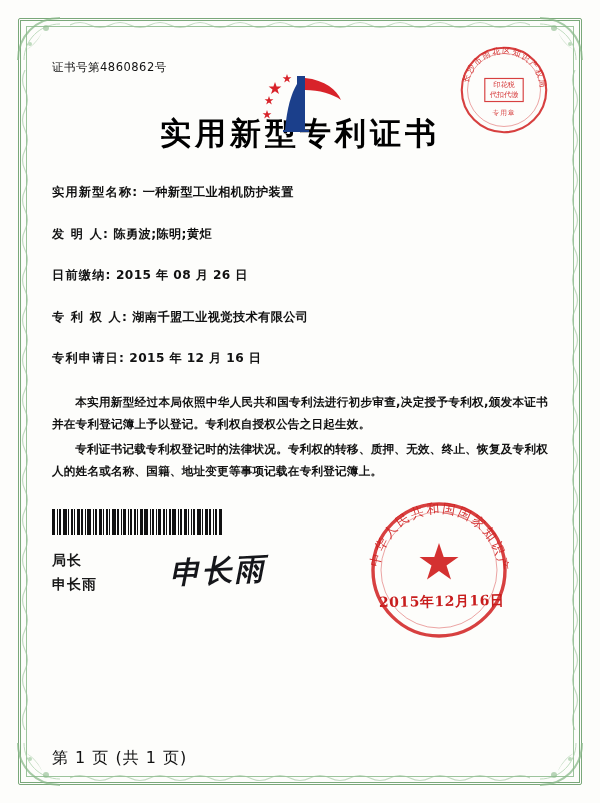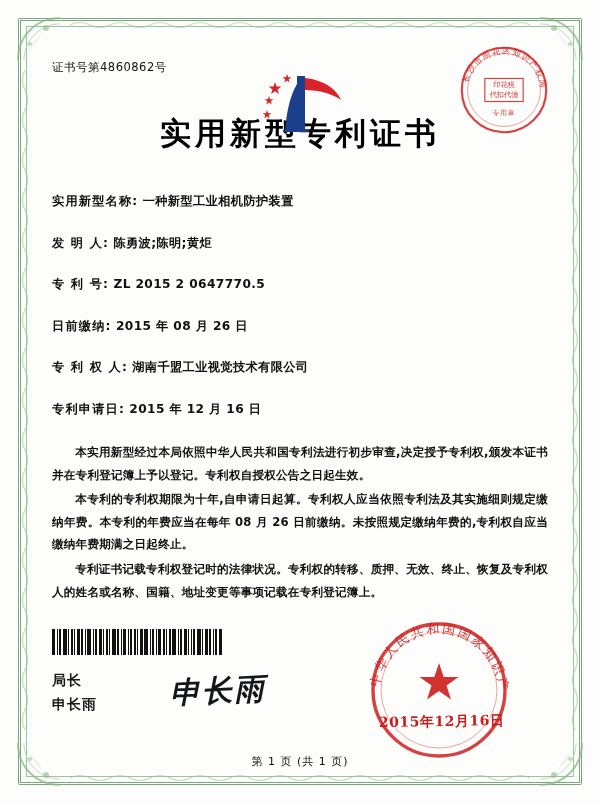--- a/index.html
+++ b/index.html
@@ -100,21 +100,21 @@
     text-align: center;
     font-family: "DejaVu Serif", serif;
     font-weight: bold;
     font-size: 31px;
     letter-spacing: 4px;
     margin-top: 38px;
     color: #000;
   }
 
   .fields {
-    margin-top: 37px;
+    margin-top: 28px;
   }
   .field {
     font-size: 12.2px;
     line-height: 1.6;
     margin-bottom: 22px;
     color: #111;
     letter-spacing: 0.4px;
   }
   .field .lbl {
     font-weight: bold;
@@ -194,22 +194,21 @@
     letter-spacing: 0.5px;
     font-weight: bold;
     transform: rotate(-1deg);
   }
 
   .page-footer {
     position: absolute;
     left: 0;
     right: 0;
     bottom: -6px;
-    text-align: center;
-    font-size: 11px;
+    font-size: 16px;
     letter-spacing: 1px;
     color: #111;
   }
 </style>
 </head>
 <body>
 
 <div class="page">
 
   <div class="border-outer"></div>
@@ -300,42 +299,37 @@
     <div class="title">实用新型专利证书</div>
 
     <div class="fields">
       <div class="field">
         <span class="lbl">实用新型名称:</span>
         <span class="val">一种新型工业相机防护装置</span>
       </div>
       <div class="field">
         <span class="lbl">发 明 人:</span>
         <span class="val">陈勇波;陈明;黄炬</span>
-      </div>
-      <div class="field">
-        <span class="lbl">专 利 号:</span>
-        <span class="val">ZL 2015 2 0647770.5</span>
       </div>
       <div class="field">
         <span class="lbl">日前缴纳:</span>
         <span class="val">2015 年 08 月 26 日</span>
       </div>
       <div class="field">
         <span class="lbl">专 利 权 人:</span>
         <span class="val">湖南千盟工业视觉技术有限公司</span>
       </div>
       <div class="field">
         <span class="lbl">专利申请日:</span>
         <span class="val">2015 年 12 月 16 日</span>
       </div>
     </div>
 
     <div class="body-text">
       <p>本实用新型经过本局依照中华人民共和国专利法进行初步审查,决定授予专利权,颁发本证书并在专利登记簿上予以登记。专利权自授权公告之日起生效。</p>
-      <p>本专利的专利权期限为十年,自申请日起算。专利权人应当依照专利法及其实施细则规定缴纳年费。本专利的年费应当在每年 08 月 26 日前缴纳。未按照规定缴纳年费的,专利权自应当缴纳年费期满之日起终止。</p>
       <p>专利证书记载专利权登记时的法律状况。专利权的转移、质押、无效、终止、恢复及专利权人的姓名或名称、国籍、地址变更等事项记载在专利登记簿上。</p>
     </div>
 
     <div class="barcode">
       <i style="width:3px"></i>
         <i style="width:1px"></i>
         <i style="width:2px"></i>
         <i style="width:4px"></i>
       <i style="width:1px"></i>
         <i style="width:2px"></i>

